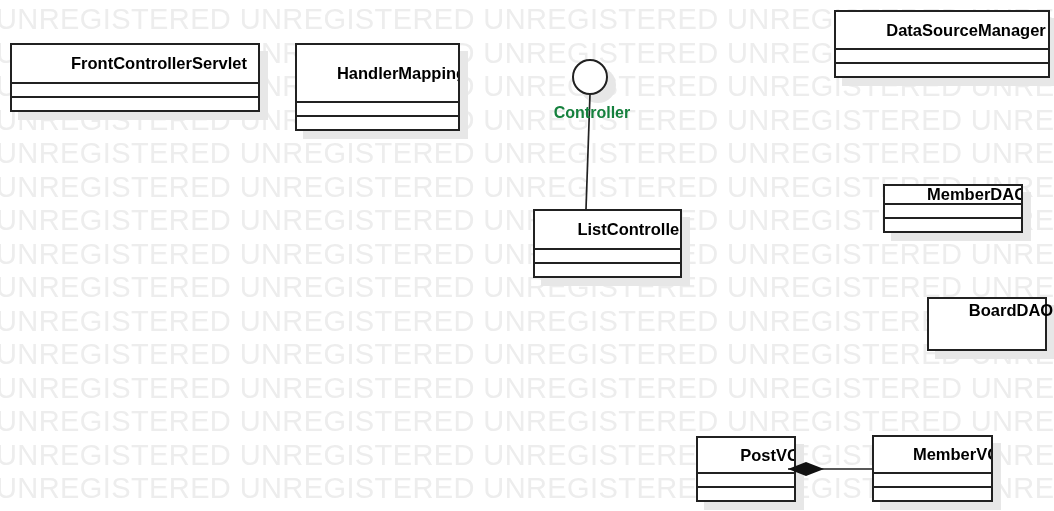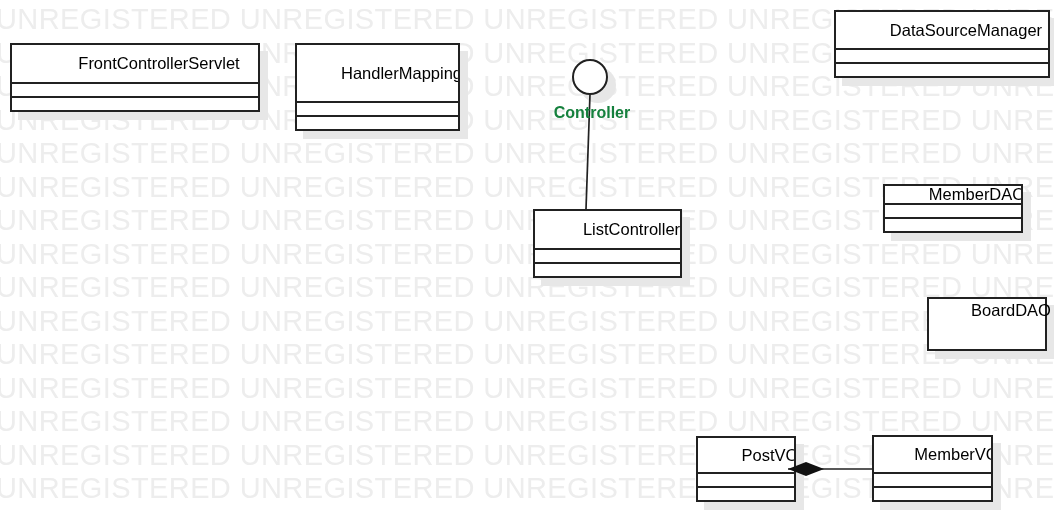--- a/index.html
+++ b/index.html
@@ -21,21 +21,21 @@
 
   
   .uml-class {
     position: absolute; z-index: 2; box-sizing: border-box;
     background: #ffffff; border: 2px solid #212121;
     box-shadow: 8px 8px 0 0 #e7e7e7;
     display: flex; flex-direction: column;
   }
   .uml-title {
     flex: 1; display: flex; align-items: center; justify-content: center;
-    font-weight: normal; font-size: 16.5px; color: #000000; white-space: nowrap; overflow: hidden; padding-left: 48px;
+    font-weight: bold; font-size: 16.5px; color: #000000; white-space: nowrap; overflow: hidden; padding-left: 48px;
   }
   .uml-compartment { height: 12px; border-top: 2px solid #212121; background: #ffffff; }
 
   #cls-frontcontrollerservlet { left: 10px;  top: 43px;  width: 250px; height: 69px; }
   #cls-handlermapping         { left: 295px; top: 43px;  width: 165px; height: 88px; }
   #cls-datasourcemanager      { left: 834px; top: 10px;  width: 216px; height: 68px; }
   #cls-listcontroller         { left: 533px; top: 209px; width: 149px; height: 69px; }
   #cls-memberdao              { left: 883px; top: 184px; width: 140px; height: 49px; }
   #cls-boarddao               { left: 927px; top: 297px; width: 120px; height: 54px; align-items: center; }
   #cls-postvo                 { left: 696px; top: 436px; width: 100px;  height: 66px; }

